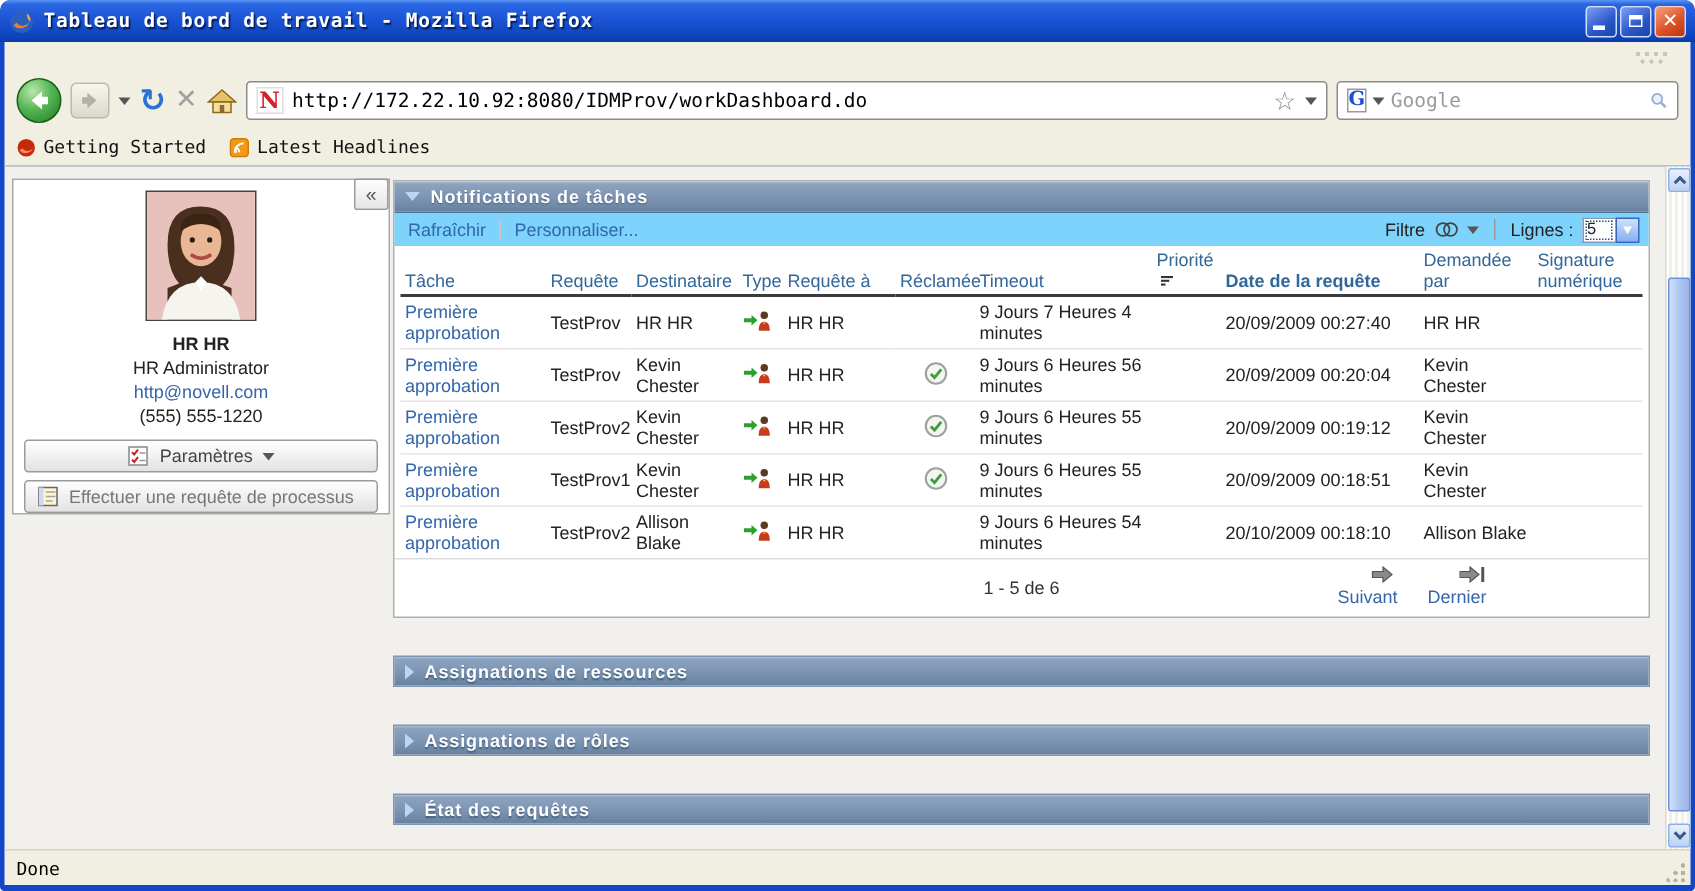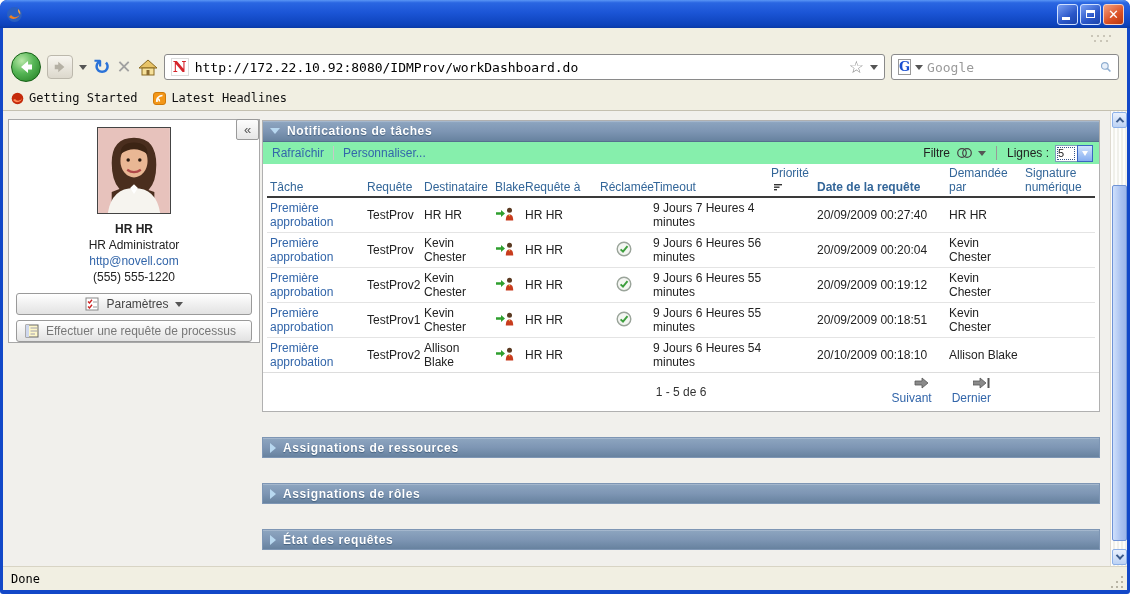--- a/index.html
+++ b/index.html
@@ -104,21 +104,21 @@
     border:1px solid #b0b0b0; }
   .panel-header, .section-bar { height:21px; display:flex; align-items:center; gap:7px; padding:0 7px;
     background:linear-gradient(180deg,#b0c0d4 0%,#8ba3be 8%,#7e96b4 50%,#67829f 100%);
     border-bottom:1px solid #55708e; }
   .panel-title, .section-title { color:#fff; font-weight:bold; font-size:12px; letter-spacing:.6px;
     text-shadow:0 1px 1px #44607e; }
   .tri-down { width:0; height:0; border-left:5px solid transparent; border-right:5px solid transparent;
     border-top:6px solid #b8d8f0; }
   .tri-right { width:0; height:0; border-top:5px solid transparent; border-bottom:5px solid transparent;
     border-left:6px solid #b8d8f0; }
-  .panel-toolbar { height:22px; display:flex; align-items:center; background:#86efac; }
+  .panel-toolbar { height:22px; display:flex; align-items:center; background:#7dd3fc; }
   .pt-link { color:#3366aa; padding:0 9px; border-right:1px solid #c8c8c8; }
   .pt-link:last-of-type { border-right:none; }
   .pt-right { margin-left:auto; display:flex; align-items:center; gap:6px; padding-right:6px; color:#222; }
   .filter-wrap { display:flex; align-items:center; gap:2px; }
   .pt-div { width:1px; height:14px; background:#999; margin:0 4px; }
   .rows-select { display:flex; align-items:center; height:17px; }
   .rows-value { width:22px; height:17px; border:1px solid #7f9db9; border-right:none; background:#fff;
     font-size:11px; padding:1px 2px; outline:1px dotted #34538a; outline-offset:-3px; }
   .rows-arrow { width:16px; height:17px; background:linear-gradient(180deg,#cfe2fc,#86aef0);
     border:1px solid #3a66c0; display:flex; align-items:center; justify-content:center; }
@@ -160,20 +160,21 @@
 <body>
 
 <div class="window">
 
   <div class="titlebar">
     <svg width="17" height="17" viewBox="0 0 17 17">
       <circle cx="8.5" cy="8.5" r="7.5" fill="#2a5fc0"></circle>
       <path d="M3 11 a6.5 6.5 0 0 0 11 -4 a5 5 0 0 1 -9 2 z" fill="#f08020"></path>
       <path d="M12 3 c2 1.5 2.6 3.5 2.2 5.5 a6 6 0 0 1 -2.2 -5.5z" fill="#f5a040"></path>
     </svg>
+    <span class="title-text">Tableau de bord de travail - Mozilla Firefox</span>
     <div class="win-controls">
       <div class="win-btn blue">
           <div class="glyph-min"></div>
         </div>
       <div class="win-btn blue">
           <div class="glyph-max"></div>
         </div>
       <div class="win-btn red">
           <span class="glyph-close">✕</span>
         </div>
@@ -320,21 +321,21 @@
             <col style="width:46px">
           <col style="width:132px">
             <col style="width:76px">
             <col style="width:73px">
         </colgroup>
         <thead>
           <tr>
             <th>Tâche</th>
             <th>Requête</th>
             <th>Destinataire</th>
-            <th>Blake</th>
+            <th>Type</th>
             <th>Requête à</th>
             <th>Réclamée</th>
             <th>Timeout</th>
             <th><span>Priorité</span><svg class="sort-ic" width="9" height="8" viewBox="0 0 9 8">
                   <rect x="0" y="1" width="8" height="1.4" fill="#333"></rect>
                   <rect x="0" y="3.5" width="5.5" height="1.4" fill="#333"></rect>
                   <rect x="0" y="6" width="3" height="1.4" fill="#333"></rect>
                 </svg></th>
             <th class="sorted">Date de la requête</th>
             <th>Demandée par</th>

